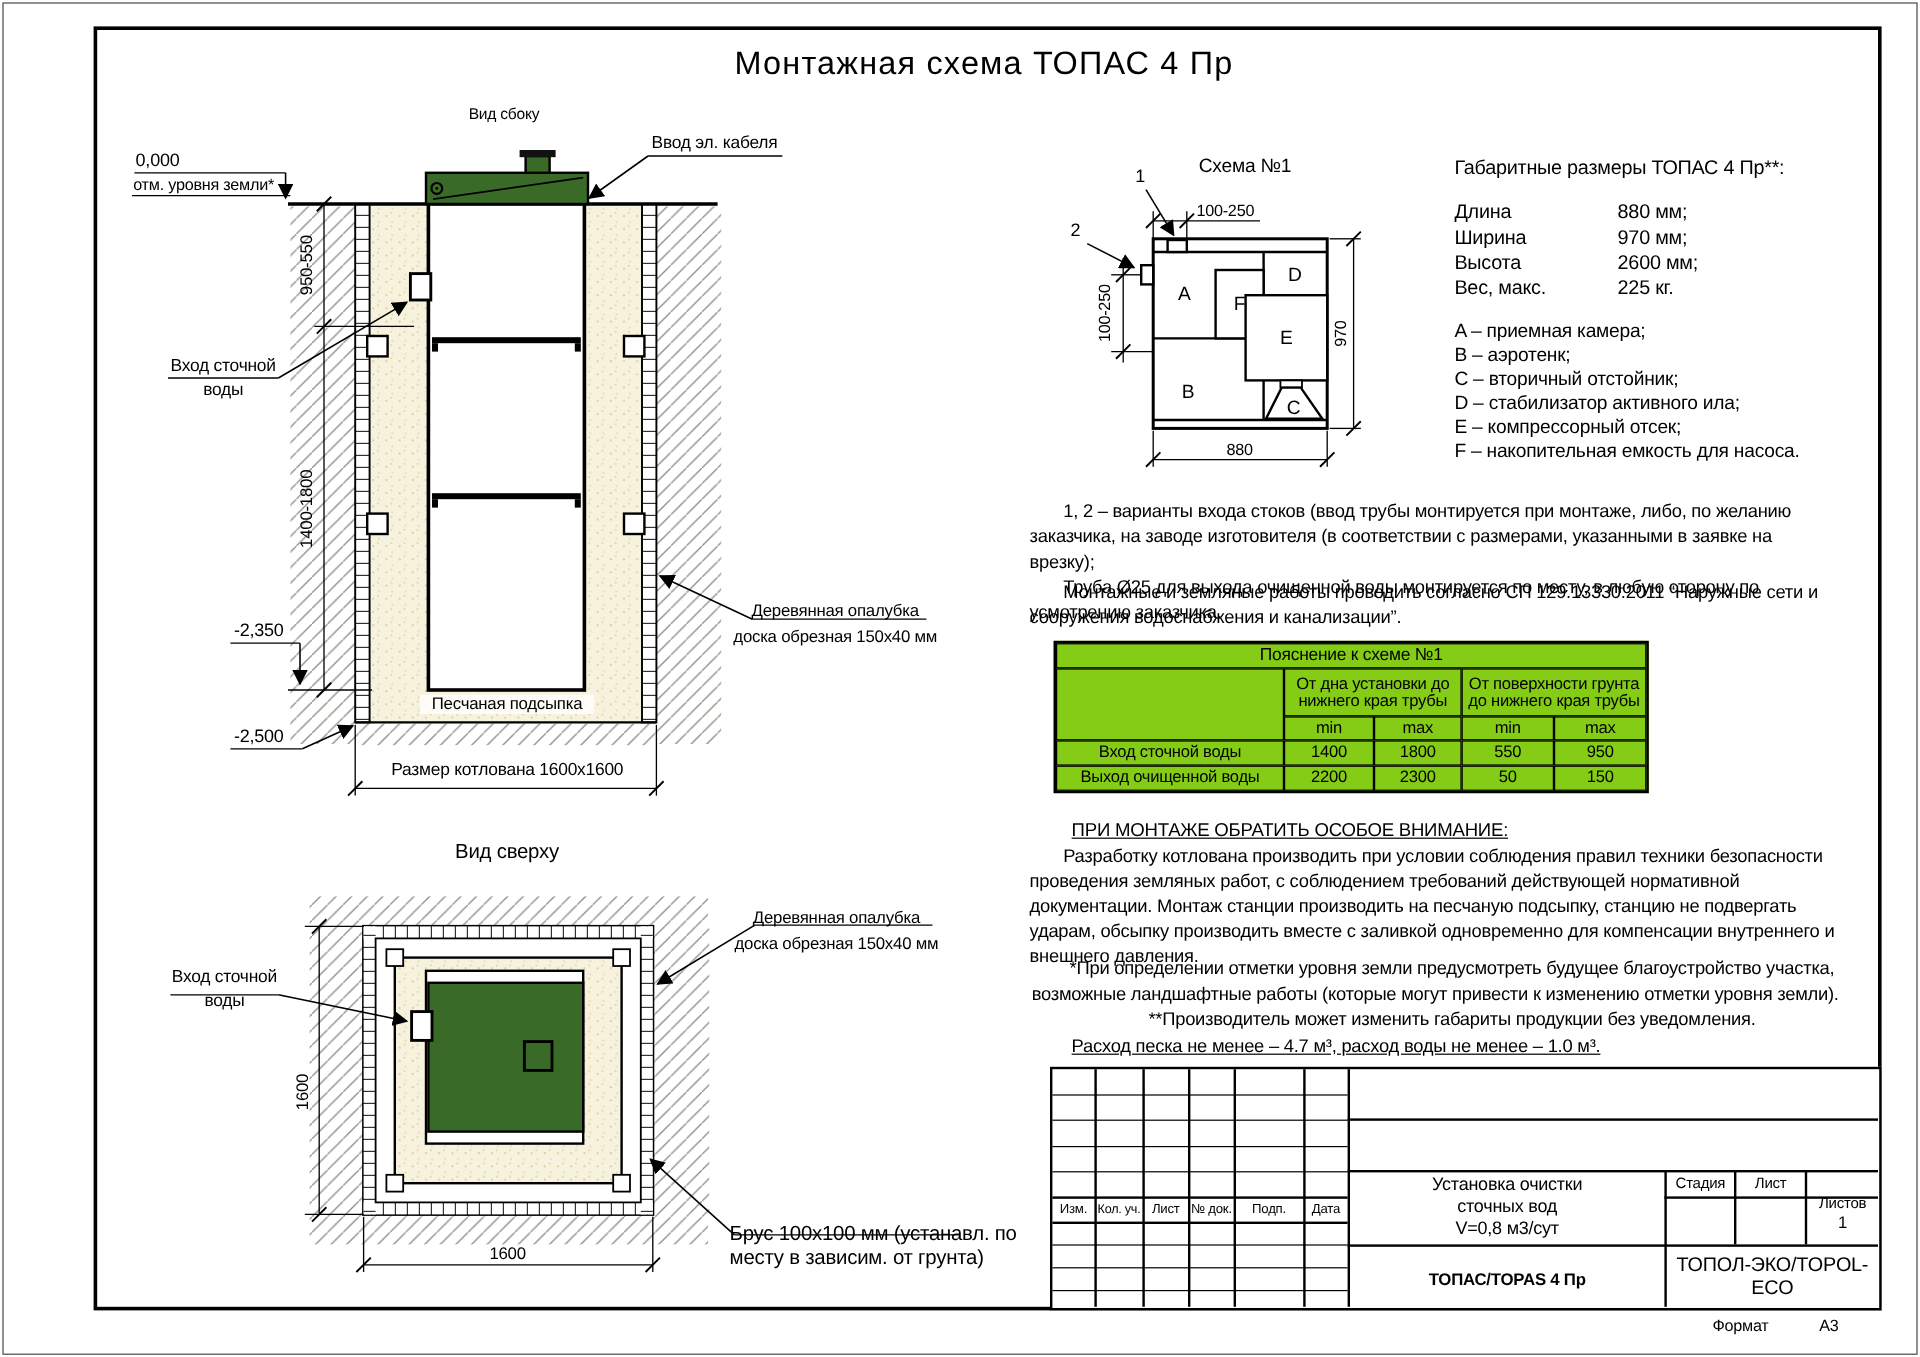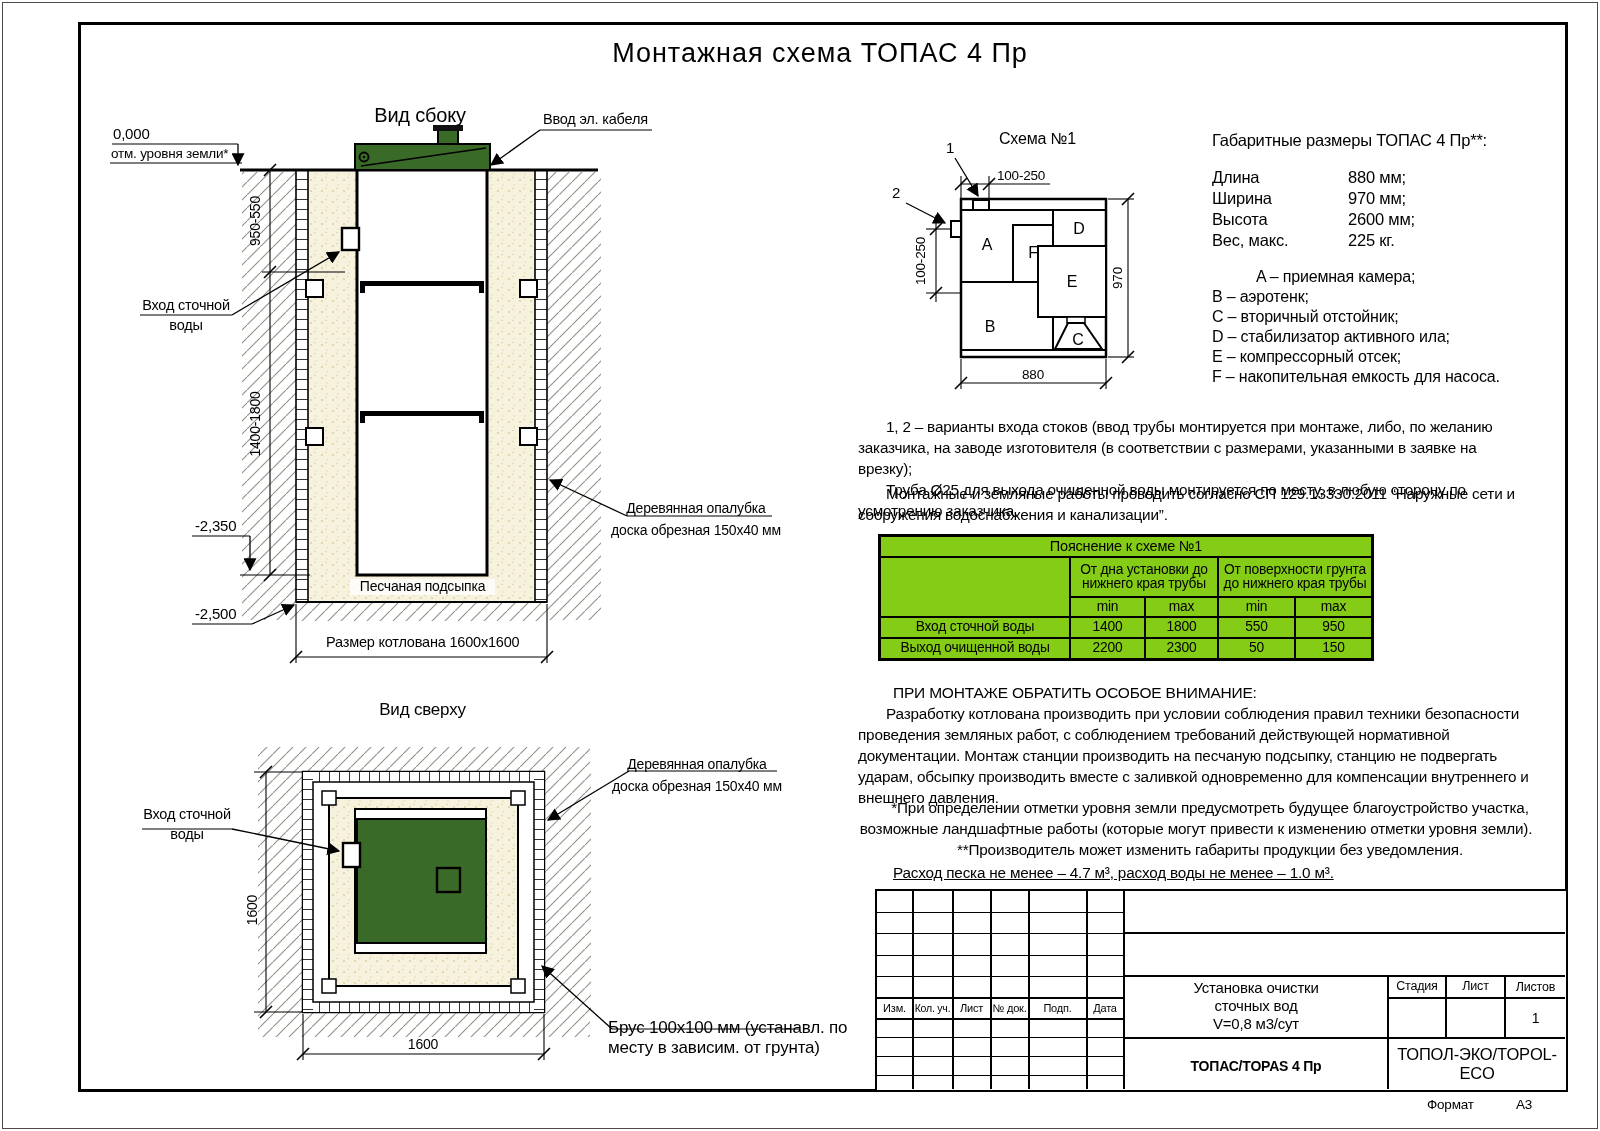--- a/index.html
+++ b/index.html
@@ -225,21 +225,21 @@
       </g>
       <text x="997" y="180" font-size="13.5">100-250</text>
       <text transform="rotate(-90 925 261)" x="925" y="261" font-size="13.5" text-anchor="middle">100-250</text>
       <text transform="rotate(-90 1122 278)" x="1122" y="278" font-size="13.5" text-anchor="middle">970</text>
       <text x="1033" y="379" font-size="13.5" text-anchor="middle">880</text>
     </g>
   </svg>
 
   <div class="t c" style="left:540px;top:38px;width:560px;font-size:27px;letter-spacing:1px;">Монтажная схема ТОПАС 4 Пр</div>
 
-  <div class="t c" style="left:355px;top:88px;width:130px;font-size:20px;margin-top:16px;">Вид сбоку</div>
+  <div class="t c" style="left:355px;top:88px;width:130px;font-size:13px;">Вид сбоку</div>
   <div class="t" style="left:543px;top:111px;font-size:14.5px;">Ввод эл. кабеля</div>
   <div class="t" style="left:113px;top:126px;font-size:15px;">0,000</div>
   <div class="t" style="left:111px;top:146px;font-size:13.5px;">отм. уровня земли*</div>
   <div class="t c" style="left:136px;top:297px;width:100px;font-size:14.5px;">
     <div>Вход сточной</div>
     <div style="margin-top:4px;">воды</div>
   </div>
   <div class="t" style="left:195px;top:518px;font-size:15px;">-2,350</div>
   <div class="t" style="left:195px;top:606px;font-size:15px;">-2,500</div>
   <div class="t c" style="left:350px;top:579px;width:145px;font-size:14px;background:rgba(255,255,255,0.78);">Песчаная подсыпка</div>
@@ -272,21 +272,21 @@
     <div class="t" style="left:1212px;top:168px;font-size:16.5px;">Длина</div>
     <div class="t" style="left:1348px;top:168px;font-size:16.5px;">880 мм;</div>
     <div class="t" style="left:1212px;top:189px;font-size:16.5px;">Ширина</div>
     <div class="t" style="left:1348px;top:189px;font-size:16.5px;">970 мм;</div>
     <div class="t" style="left:1212px;top:210px;font-size:16.5px;">Высота</div>
     <div class="t" style="left:1348px;top:210px;font-size:16.5px;">2600 мм;</div>
     <div class="t" style="left:1212px;top:231px;font-size:16.5px;">Вес, макс.</div>
     <div class="t" style="left:1348px;top:231px;font-size:16.5px;">225 кг.</div>
   </div>
   <div>
-    <div class="t" style="left:1212px;top:268px;font-size:16px;margin-left:44px;">A – приемная камера;</div>
+    <div class="t" style="left:1212px;top:268px;font-size:16px;">A – приемная камера;</div>
     <div class="t" style="left:1212px;top:288px;font-size:16px;">B – аэротенк;</div>
     <div class="t" style="left:1212px;top:308px;font-size:16px;">C – вторичный отстойник;</div>
     <div class="t" style="left:1212px;top:328px;font-size:16px;">D – стабилизатор активного ила;</div>
     <div class="t" style="left:1212px;top:348px;font-size:16px;">E – компрессорный отсек;</div>
     <div class="t" style="left:1212px;top:368px;font-size:16px;">F – накопительная емкость для насоса.</div>
   </div>
 
   <div class="para" style="left:858px;top:416px;width:676px;">
     <p>1, 2 – варианты входа  стоков (ввод трубы монтируется при монтаже, либо, по желанию заказчика, на заводе изготовителя (в соответствии с размерами, указанными в заявке на врезку);</p>
     <p>Труба Ø25 для выхода очищенной воды монтируется по месту, в любую сторону по усмотрению заказчика.</p>
@@ -309,21 +309,21 @@
     <div class="cell">1800</div>
     <div class="cell">550</div>
     <div class="cell">950</div>
     <div class="cell">Выход очищенной воды</div>
     <div class="cell">2200</div>
     <div class="cell">2300</div>
     <div class="cell">50</div>
     <div class="cell">150</div>
   </div>
 
-  <div class="t" style="left:893px;top:684px;font-size:15.5px;">ПРИ МОНТАЖЕ ОБРАТИТЬ ОСОБОЕ ВНИМАНИЕ:</div>
+  <div class="t" style="left:893px;top:684px;font-size:15.5px;text-decoration:underline;">ПРИ МОНТАЖЕ ОБРАТИТЬ ОСОБОЕ ВНИМАНИЕ:</div>
   <div class="para" style="left:858px;top:703px;width:678px;">
     <p>Разработку котлована производить при условии соблюдения правил техники безопасности проведения земляных работ, с соблюдением требований действующей нормативной документации. Монтаж станции производить на песчаную подсыпку, станцию не подвергать ударам, обсыпку производить вместе с заливкой одновременно для компенсации внутреннего и внешнего давления.</p>
   </div>
   <div class="para" style="left:858px;top:797px;width:676px;text-align:center;">
     <p>*При определении отметки уровня земли предусмотреть будущее благоустройство участка, возможные ландшафтные работы (которые могут привести к изменению отметки уровня земли).</p>
     <p>**Производитель может изменить габариты продукции без уведомления.</p>
   </div>
   <div class="t" style="left:893px;top:864px;font-size:15.3px;text-decoration:underline;">Расход песка не менее – 4.7 м³, расход воды не менее – 1.0 м³.</div>
 
   <div class="tb">
@@ -362,21 +362,21 @@
     <div class="tbcell" style="left:210px;top:106px;width:36px;height:21px;font-size:11px;">Дата</div>
 
     <div class="tbcell" style="left:248px;top:86px;width:262px;height:58px;flex-direction:column;font-size:15px;line-height:18px;">
       <div>Установка очистки</div>
       <div>сточных вод</div>
       <div>V=0,8 м3/сут</div>
     </div>
 
     <div class="tbcell" style="left:512px;top:84px;width:56px;height:22px;font-size:12.5px;">Стадия</div>
     <div class="tbcell" style="left:570px;top:84px;width:57px;height:22px;font-size:12.5px;">Лист</div>
-    <div class="tbcell" style="left:629px;top:84px;width:59px;height:24px;font-size:12.5px;border-radius:11px;">Листов</div>
+    <div class="tbcell" style="left:629px;top:100px;width:59px;height:24px;font-size:12.5px;border-radius:11px;">Листов</div>
     <div class="tbcell" style="left:629px;top:108px;width:59px;height:38px;font-size:14px;">1</div>
 
     <div class="tbcell" style="left:248px;top:148px;width:262px;height:54px;font-size:14px;font-weight:bold;">ТОПАС/TOPAS 4 Пр</div>
     <div class="tbcell" style="left:512px;top:148px;width:176px;height:50px;font-size:16.5px;">ТОПОЛ-ЭКО/TOPOL-ECO</div>
   </div>
 
   <div class="t" style="left:1427px;top:1097px;font-size:13.5px;">Формат</div>
   <div class="t" style="left:1516px;top:1097px;font-size:13.5px;">А3</div>
 </div>
 

